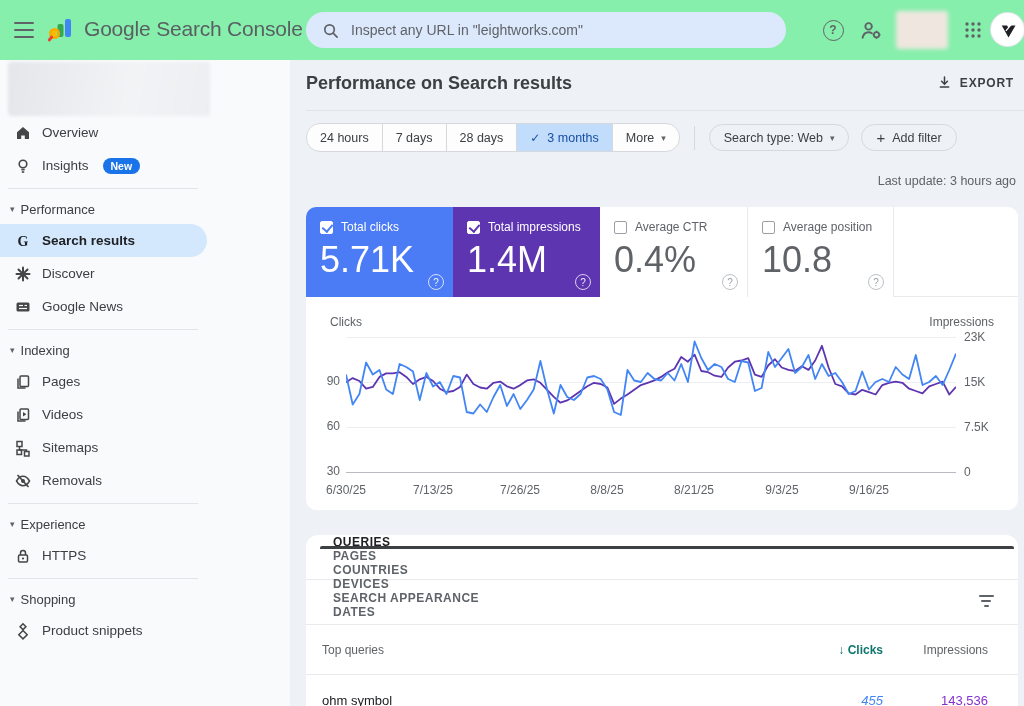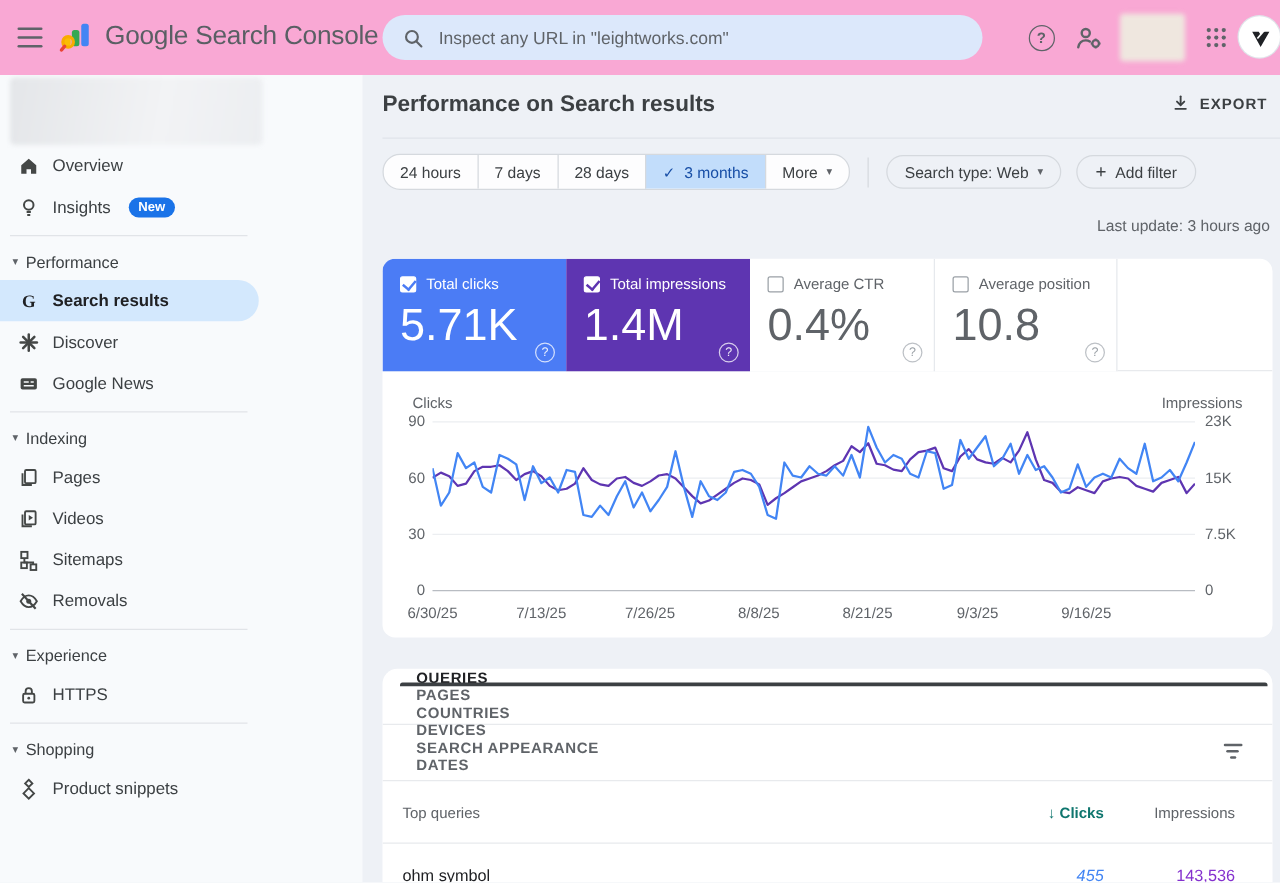--- a/index.html
+++ b/index.html
@@ -1,20 +1,20 @@
 <!DOCTYPE html>
 <html><head>
 <meta charset="utf-8">
 <style>
   * { margin:0; padding:0; box-sizing:border-box; }
   html,body { width:1024px; height:706px; font-family:"Liberation Sans","DejaVu Sans",sans-serif; }
   .screen { position:relative; width:1024px; height:706px; background:#eef1f6; overflow:hidden; }
 
   
-  .topbar { position:absolute; left:0; top:0; width:1024px; height:60px; background:#f9a8d4; }
+  .topbar { position:absolute; left:0; top:0; width:1024px; height:60px; background:#86efac; }
   .hamburger { position:absolute; left:14px; top:22px; width:20px; height:16px; cursor:pointer; }
   .hamburger span { display:block; height:2px; background:#5f6368; margin-bottom:5px; border-radius:1px; }
   .gsc-logo { position:absolute; left:46px; top:15px; }
   .app-title { position:absolute; left:84px; top:17px; font-size:21px; color:#5a5f64; letter-spacing:-0.2px; white-space:nowrap; }
   .searchbox { position:absolute; left:306px; top:12px; width:480px; height:36px; background:#dce8fb; border-radius:18px; display:flex; align-items:center; padding:0 16px; }
   .searchbox svg { flex:0 0 auto; margin-right:12px; }
   .searchbox input { border:none; outline:none; background:transparent; font-size:14px; color:#3c4043; width:100%; font-family:inherit; }
   .searchbox input::placeholder { color:#5f6368; opacity:1; }
   .tb-ic { position:absolute; top:17px; width:26px; height:26px; display:flex; align-items:center; justify-content:center; cursor:pointer; }
   .help-circ { width:21px; height:21px; border:1.7px solid #5f6368; border-radius:50%; display:flex; align-items:center; justify-content:center; font-size:12px; font-weight:bold; color:#5f6368; }
@@ -65,21 +65,21 @@
   .card.colored .qm { border-color:rgba(255,255,255,.75); color:rgba(255,255,255,.9); }
   .cbx { width:13px; height:13px; border:1.6px solid #9aa0a6; border-radius:2px; position:relative; flex:0 0 auto; }
   .cbx.on { background:#fff; border-color:#fff; }
   .cbx.on::after { content:""; position:absolute; left:2.5px; top:0.5px; width:5px; height:8px; border:solid var(--ck,#4285f4); border-width:0 2px 2px 0; transform:rotate(40deg); }
   .card.white + .card.white { border-left:1px solid #e6e9ed; }
   .card.white.lastw { border-right:1px solid #e6e9ed; }
 
   .axis-lab { position:absolute; top:108px; font-size:12px; color:#5f6368; }
   .gridline { position:absolute; left:40px; width:610px; height:1px; background:#eceef1; }
   .gridline.zero { background:#b8bcc2; }
-  .ytick-l { position:absolute; left:0; width:34px; text-align:right; font-size:12px; color:#5f6368; }
+  .ytick-l { position:absolute; left:0; width:34px; text-align:right; font-size:12px; color:#5f6368;margin-top:44px; }
   .ytick-r { position:absolute; left:658px; width:46px; text-align:left; font-size:12px; color:#5f6368; }
   .plot { position:absolute; left:40px; top:130px; width:610px; height:135px; }
   .xtick { position:absolute; top:276px; width:60px; text-align:center; font-size:12px; color:#5f6368; }
 
   
   .table-panel { position:absolute; left:16px; top:475px; width:712px; height:171px; background:#fff; border-radius:12px 12px 0 0; overflow:hidden; }
   .tabs-row { height:45px; display:flex; align-items:stretch; padding-left:10px; border-bottom:1px solid #e8eaed;flex-direction:column; }
   .tab { position:relative; display:flex; align-items:center; padding:0 17px; font-size:12px; font-weight:bold; letter-spacing:0.5px; color:#5f6368; cursor:pointer; white-space:nowrap; }
   .tab.active { color:#202124; }
   .tab.active::after { content:""; position:absolute; left:4px; right:4px; bottom:0; height:3px; background:#3c4043; border-radius:2px 2px 0 0; }

